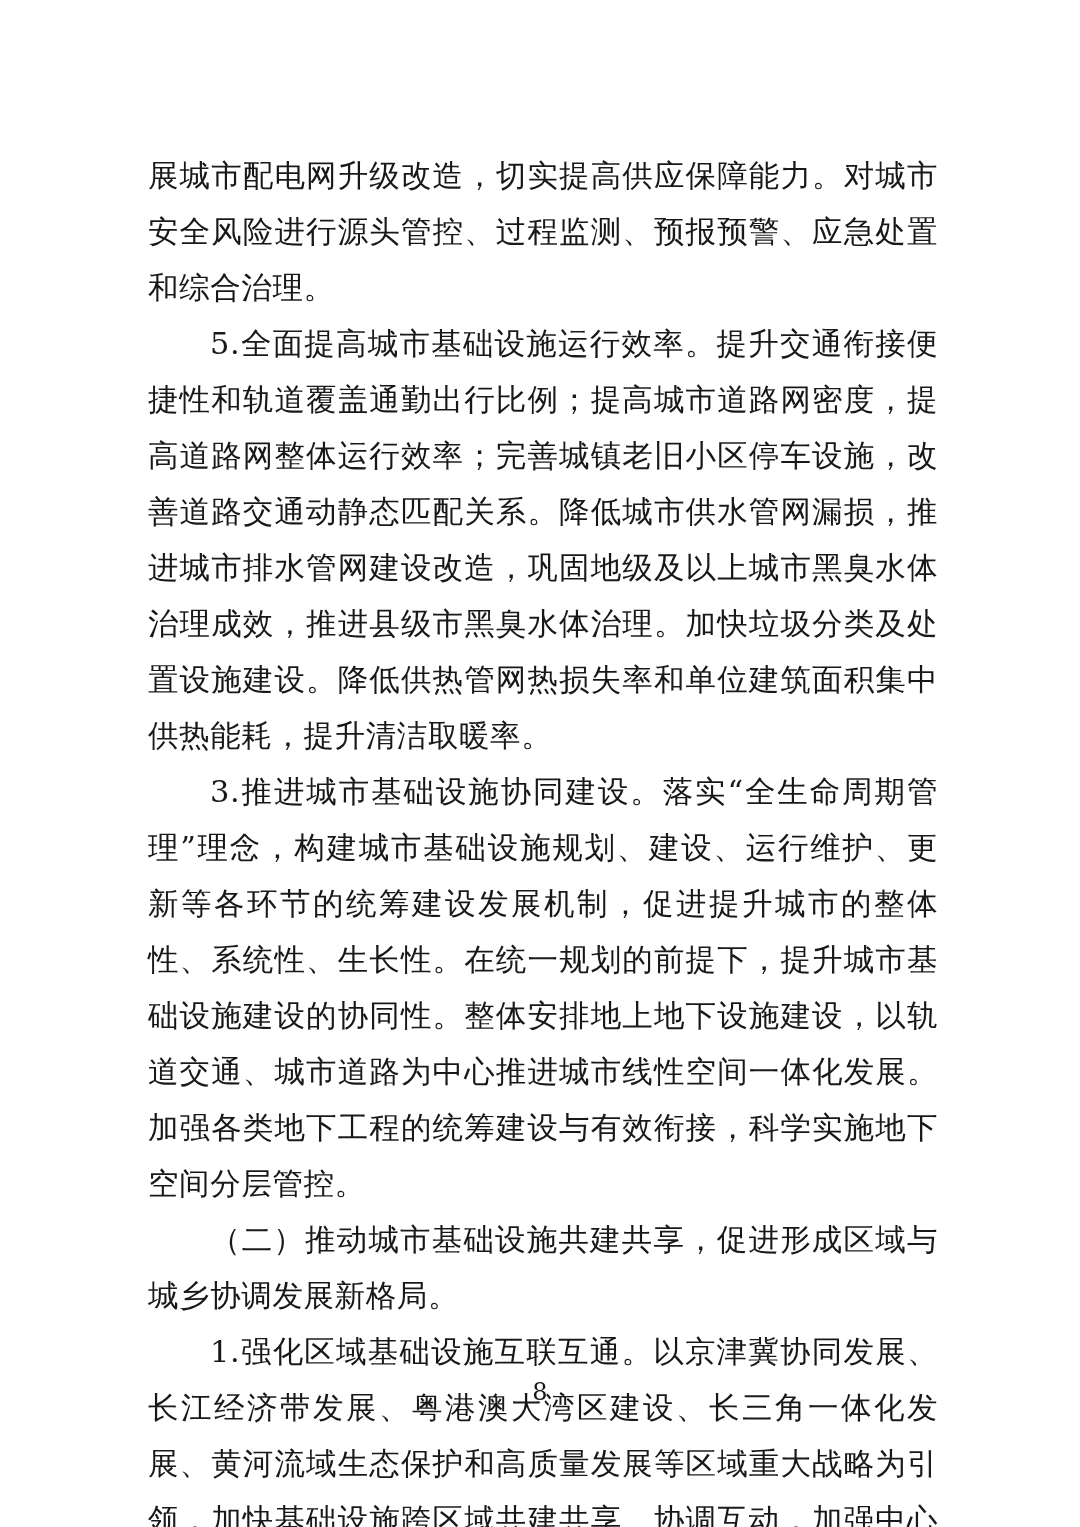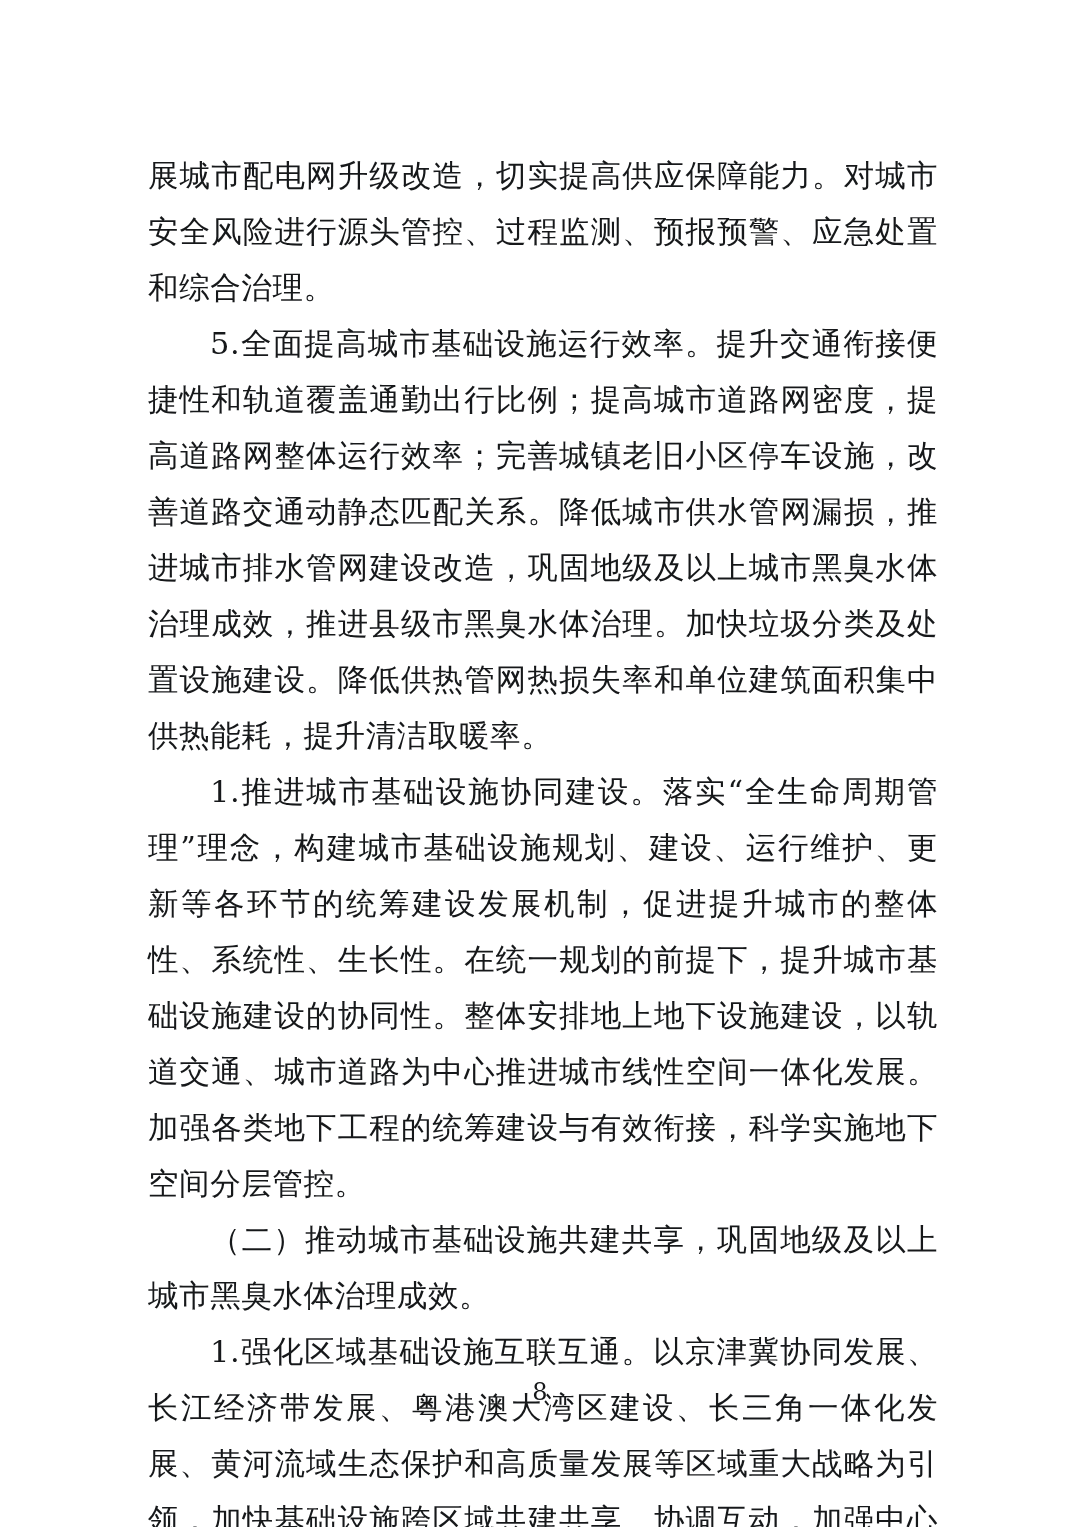--- a/index.html
+++ b/index.html
@@ -50,18 +50,18 @@
     color: #16181a;
   }
 </style>
 </head>
 <body>
 
 <div class="page">
   <div class="content">
     <p class="para">展城市配电网升级改造，切实提高供应保障能力。对城市安全风险进行源头管控、过程监测、预报预警、应急处置和综合治理。</p>
     <p class="para indent">5.全面提高城市基础设施运行效率。提升交通衔接便捷性和轨道覆盖通勤出行比例；提高城市道路网密度，提高道路网整体运行效率；完善城镇老旧小区停车设施，改善道路交通动静态匹配关系。降低城市供水管网漏损，推进城市排水管网建设改造，巩固地级及以上城市黑臭水体治理成效，推进县级市黑臭水体治理。加快垃圾分类及处置设施建设。降低供热管网热损失率和单位建筑面积集中供热能耗，提升清洁取暖率。</p>
-    <p class="para indent">1.推进城市基础设施协同建设。落实“全生命周期管理”理念，构建城市基础设施规划、建设、运行维护、更新等各环节的统筹建设发展机制，促进提升城市的整体性、系统性、生长性。在统一规划的前提下，提升城市基础设施建设的协同性。整体安排地上地下设施建设，以轨道交通、城市道路为中心推进城市线性空间一体化发展。加强各类地下工程的统筹建设与有效衔接，科学实施地下空间分层管控。</p>
-    <p class="para indent">（二）推动城市基础设施共建共享，巩固地级及以上城市黑臭水体治理成效。</p>
+    <p class="para indent">3.推进城市基础设施协同建设。落实“全生命周期管理”理念，构建城市基础设施规划、建设、运行维护、更新等各环节的统筹建设发展机制，促进提升城市的整体性、系统性、生长性。在统一规划的前提下，提升城市基础设施建设的协同性。整体安排地上地下设施建设，以轨道交通、城市道路为中心推进城市线性空间一体化发展。加强各类地下工程的统筹建设与有效衔接，科学实施地下空间分层管控。</p>
+    <p class="para indent">（二）推动城市基础设施共建共享，促进形成区域与城乡协调发展新格局。</p>
     <p class="para indent">1.强化区域基础设施互联互通。以京津冀协同发展、长江经济带发展、粤港澳大湾区建设、长三角一体化发展、黄河流域生态保护和高质量发展等区域重大战略为引领，加快基础设施跨区域共建共享、协调互动，加强中心城市辐射带动周边地区协同发展。建立区域基础设施建设重大事项、重大项目共商</p>
   </div>
   <div class="page-number">8</div>
 </div>
 
 </body></html>

